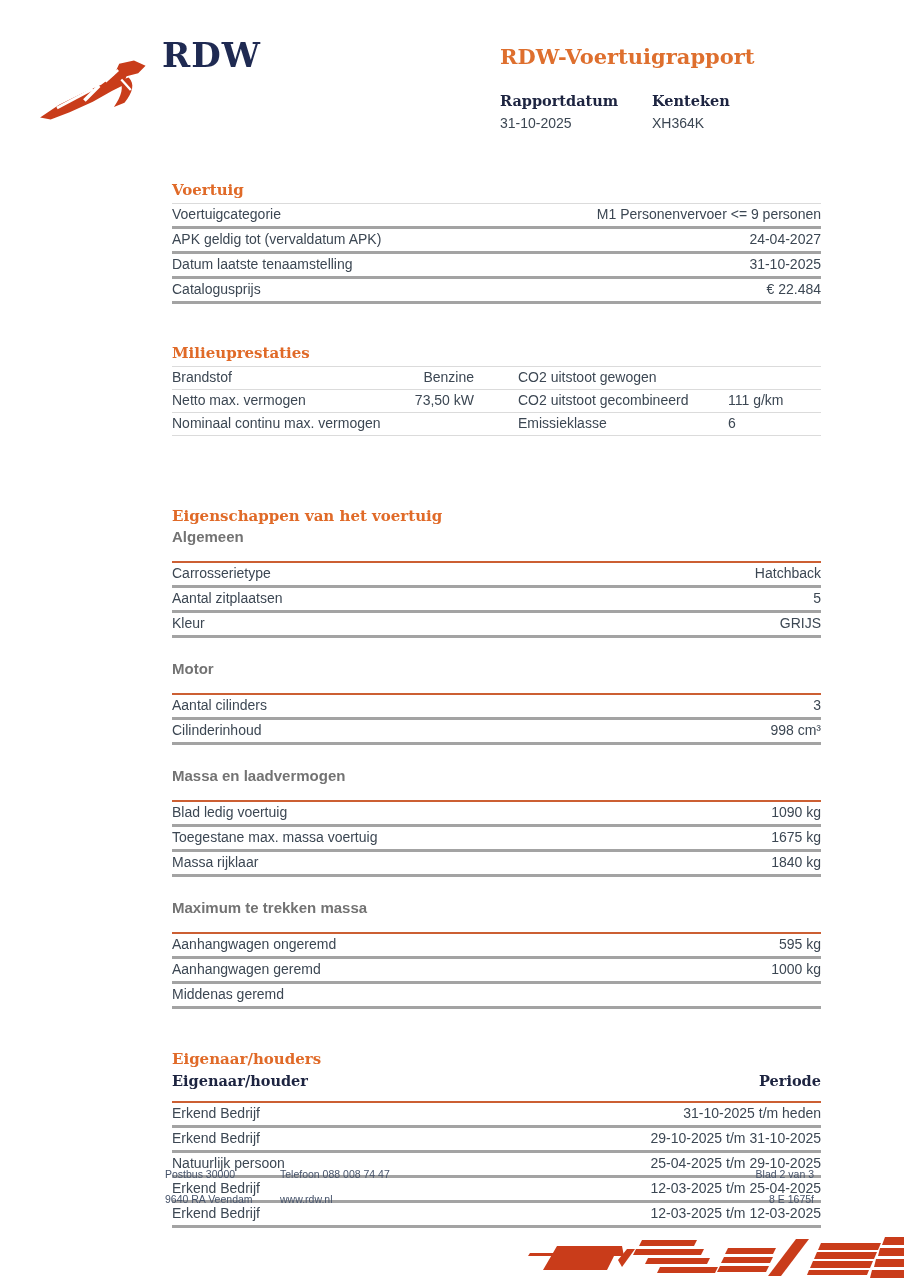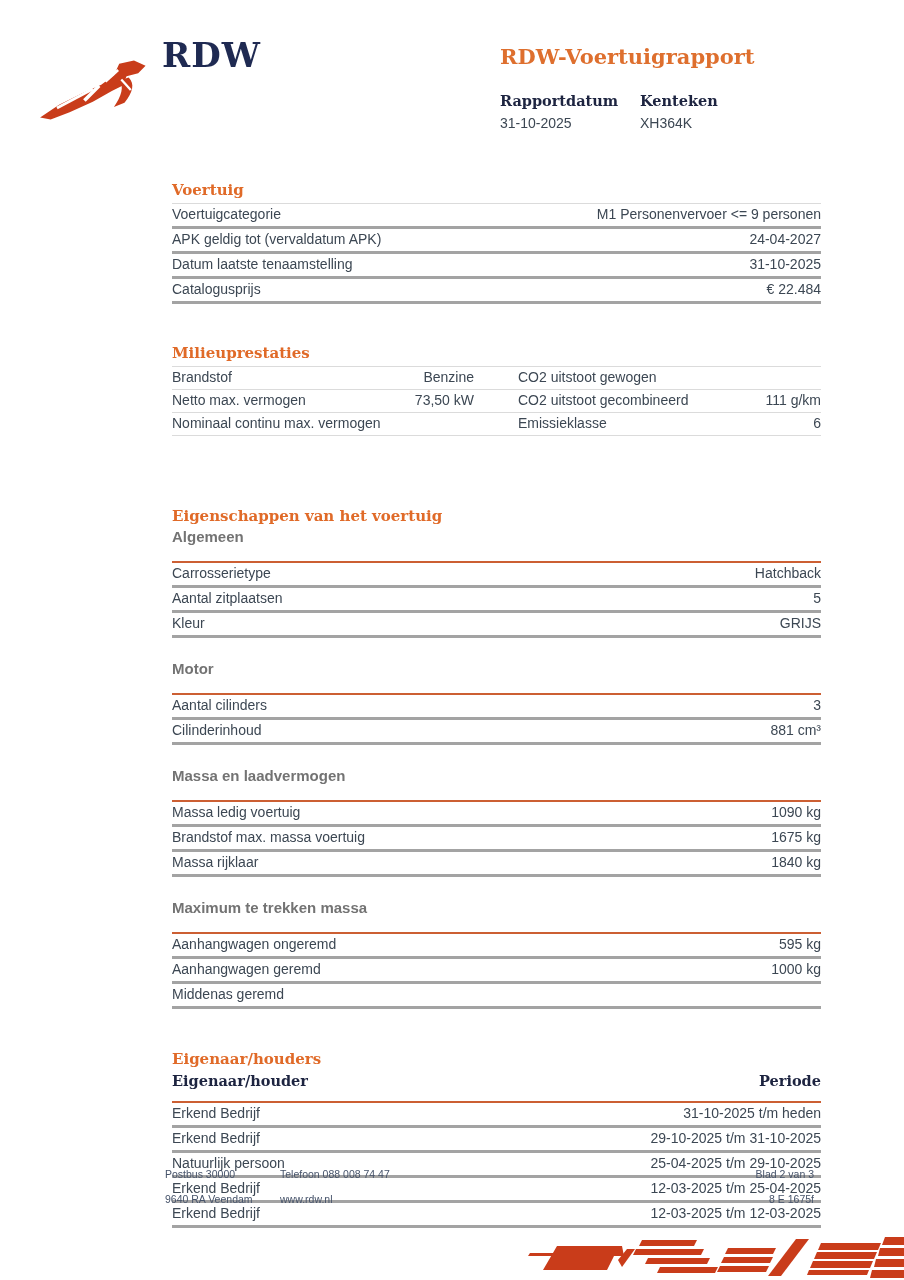--- a/index.html
+++ b/index.html
@@ -13,21 +13,21 @@
   .logo-text{
     position:absolute;left:124px;top:0;
     font-family:"DejaVu Serif", serif;font-weight:bold;
     font-size:34px;letter-spacing:1px;color:#1f2a52;line-height:38px;
   }
   .header-right{position:absolute;left:500px;top:42px;width:314px;}
   .doc-title{
     font-family:"DejaVu Serif", serif;font-weight:bold;
     font-size:21px;color:#de6f2e;line-height:30px;white-space:nowrap;
   }
-  .header-meta{display:flex;margin-top:21px;}
+  .header-meta{display:flex;margin-top:21px;gap:12px;}
   .meta-col{width:140px;}
   .meta-label{
     font-family:"DejaVu Serif", serif;font-weight:bold;
     font-size:14.5px;color:#1d2440;line-height:16px;
   }
   .meta-value{font-size:14px;margin-top:6px;color:#3c4753;}
   
   .content{position:absolute;left:172px;top:0;width:649px;}
   .section-title{
     font-family:"DejaVu Serif", serif;font-weight:bold;
@@ -47,21 +47,21 @@
   .row .value{text-align:right;white-space:nowrap;}
   
   .mrow{
     display:flex;align-items:baseline;border-bottom:1px solid #dbdbdb;
     padding:3px 0 4px;font-size:14px;line-height:15px;
   }
   .mrow .l1{width:210px;}
   .mrow .v1{width:92px;text-align:right;white-space:nowrap;}
   .mrow .sp{width:44px;}
   .mrow .l2{width:210px;}
-  .mrow .v2{flex:1;text-align:right;white-space:nowrap;}
+  .mrow .v2{flex:1;white-space:nowrap;}
   
   .owners-header{
     display:flex;justify-content:space-between;align-items:flex-end;
     font-family:"DejaVu Serif", serif;font-weight:bold;font-size:14.5px;
     color:#1d2440;padding-bottom:12px;border-bottom:2px solid #cc5f33;
   }
   
   #sec-voertuig{margin-top:182px;}
   #sec-milieu{margin-top:41px;}
   #sec-eigenschappen{margin-top:72px;}
@@ -175,32 +175,32 @@
       </div>
 
       <div class="subsection">
         <div class="sub-title">Motor</div>
         <div class="row">
           <span class="label">Aantal cilinders</span>
           <span class="value">3</span>
         </div>
         <div class="row">
           <span class="label">Cilinderinhoud</span>
-          <span class="value">881 cm³</span>
+          <span class="value">998 cm³</span>
         </div>
       </div>
 
       <div class="subsection">
         <div class="sub-title">Massa en laadvermogen</div>
         <div class="row">
-          <span class="label">Massa ledig voertuig</span>
+          <span class="label">Blad ledig voertuig</span>
           <span class="value">1090 kg</span>
         </div>
         <div class="row">
-          <span class="label">Brandstof max. massa voertuig</span>
+          <span class="label">Toegestane max. massa voertuig</span>
           <span class="value">1675 kg</span>
         </div>
         <div class="row">
           <span class="label">Massa rijklaar</span>
           <span class="value">1840 kg</span>
         </div>
       </div>
 
       <div class="subsection">
         <div class="sub-title">Maximum te trekken massa</div>

